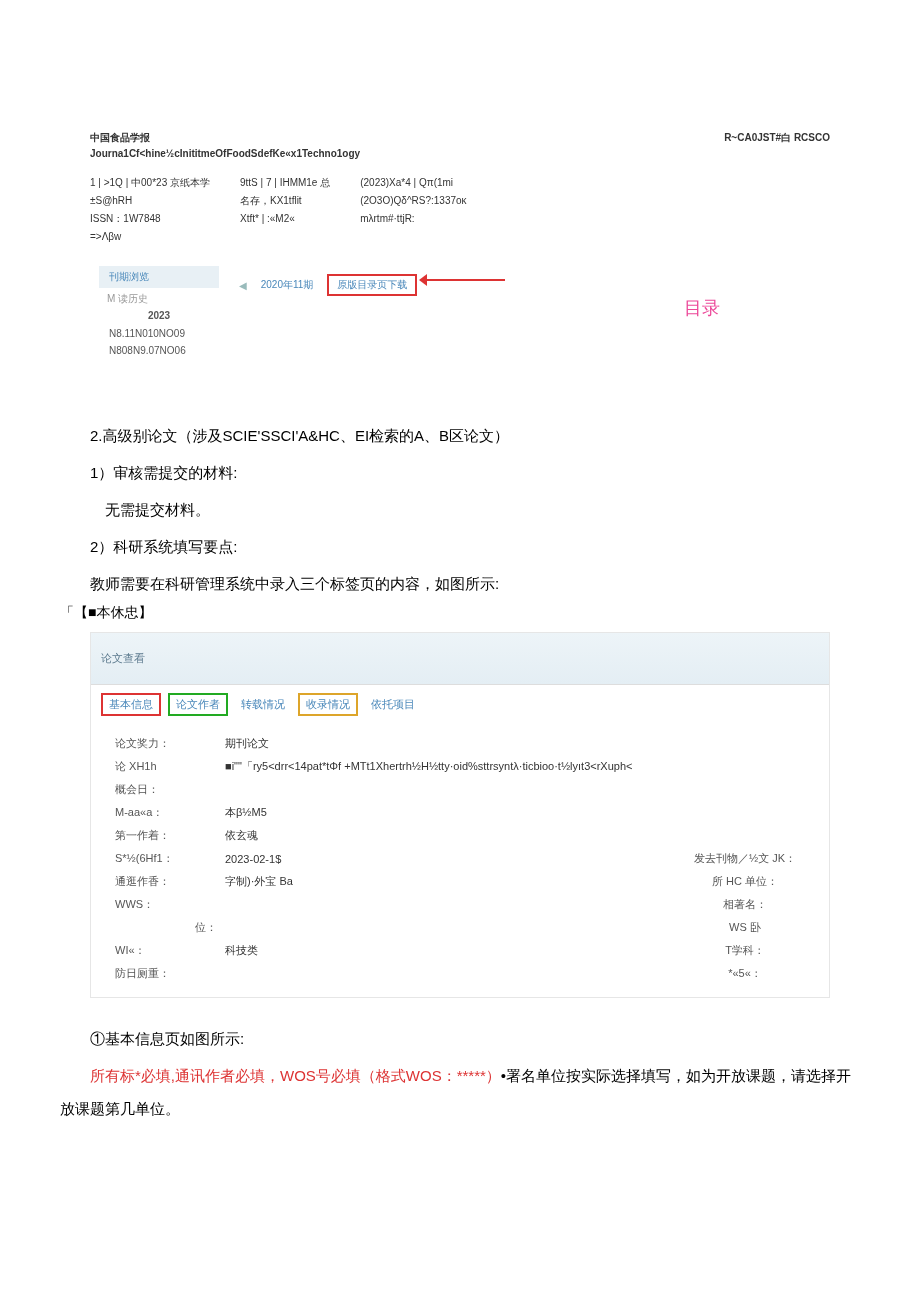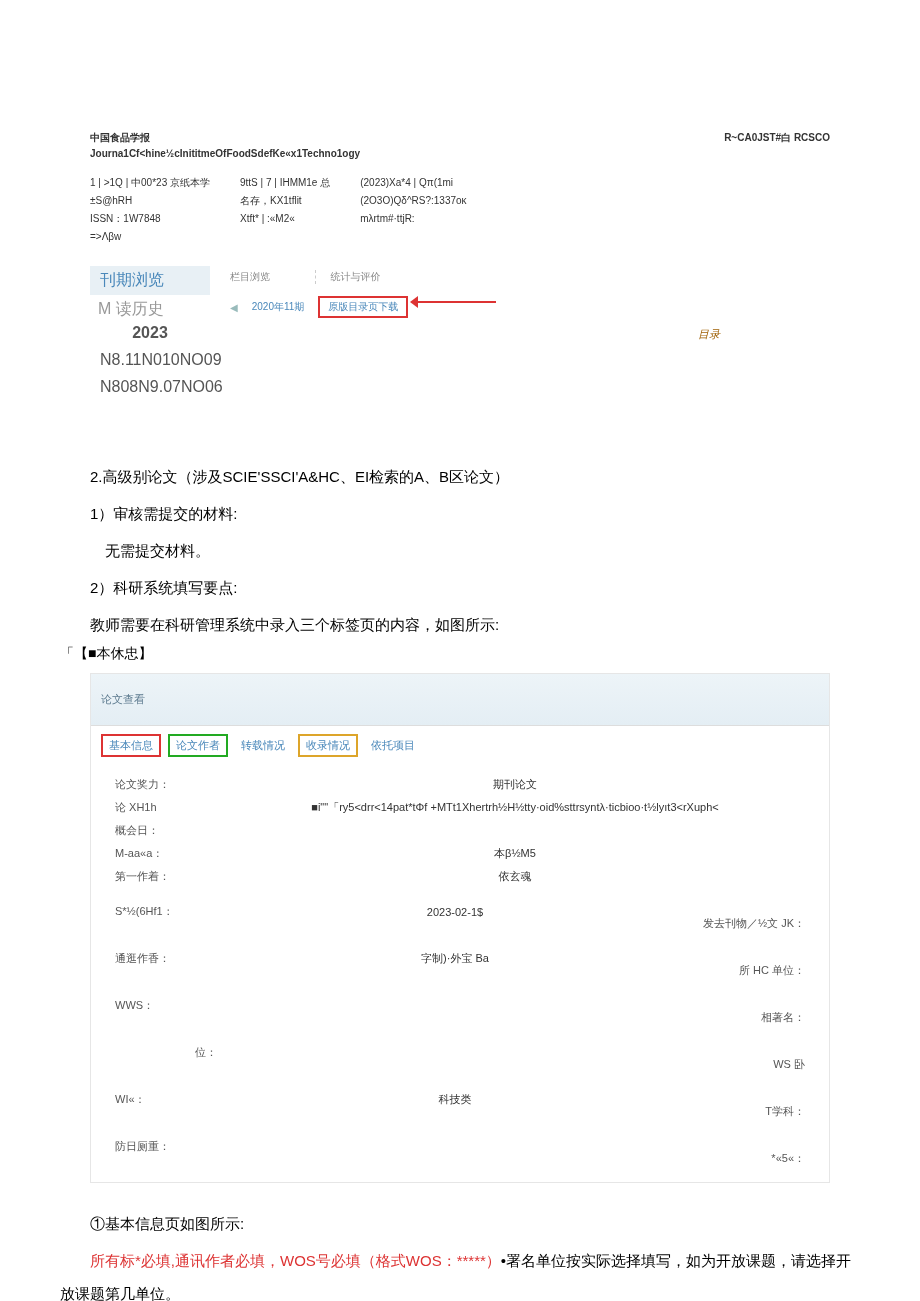--- a/index.html
+++ b/index.html
@@ -72,22 +72,23 @@
     .jcols > div { line-height: 1.8; }
 
     .browse-row {
       display: flex;
       align-items: flex-start;
       gap: 20px;
       margin-top: 6px;
     }
     .left-nav {
       width: 120px;
-      font-size: 16px;
+      font-size: 10px;
       color: #555;
+      margin-left: 9px;
     }
     .left-nav .hdr {
       background: #e8f0f5;
       padding: 4px 10px;
       color: #4a88ba;
       margin-bottom: 4px;
     }
     .left-nav .m { color: #999; padding-left: 8px; }
     .left-nav .yr { text-align: center; font-weight: bold; margin: 4px 0; }
     .left-nav .nos { padding-left: 10px; line-height: 1.7; }
@@ -133,23 +134,22 @@
       left: -6px; top: 4px;
       width: 0; height: 0;
       border-top: 6px solid transparent;
       border-bottom: 6px solid transparent;
       border-right: 8px solid #d33;
     }
     .mulu {
       position: absolute;
       right: 110px;
       bottom: -24px;
-      color: #a16207;
-      font-size: 11px;
-      font-style: italic;
+      color: #ec4899;
+      font-size: 18px;
     }
 
     
     .body-text p {
       font-size: 15px;
       line-height: 2.2;
       margin-bottom: 4px;
     }
     .indent { text-indent: 2em; }
     .indent2 { text-indent: 3em; }
@@ -191,27 +191,25 @@
       min-height: 22px;
       align-items: center;
     }
     .form-label {
       width: 110px;
       color: #555;
     }
     .form-val {
       flex: 1;
       color: #333;
-      text-align: center;
     }
     .form-label2 {
       width: 120px;
       color: #555;
-      text-align: right;
-      margin-top: 24px;
+      text-align: center;
     }
 
     .red-text { color: #d33; }
   </style>
 </head>
 <body>
 
 <div class="journal-block">
   <div class="journal-top">
     <div class="journal-info">
@@ -245,25 +243,20 @@
     <div class="left-nav">
       <div class="hdr"> 刊期浏览</div>
       <div class="m">M 读历史</div>
       <div class="yr">2023</div>
       <div class="nos">
         <div>N8.11N010NO09</div>
         <div>N808N9.07NO06</div>
       </div>
     </div>
     <div class="right-browse">
-      <div class="browse-tabs">
-        <span>栏目浏览</span>
-        <span class="sep"></span>
-        <span>统计与评价</span>
-      </div>
       <div class="issue-row">
         <span class="arrow">◀</span>
         <span>2020年11期</span>
         <span class="download-box">
           <span>原版目录页下载</span>
           <span class="red-arrow"></span>
         </span>
       </div>
       <div class="mulu">目录</div>
     </div>

